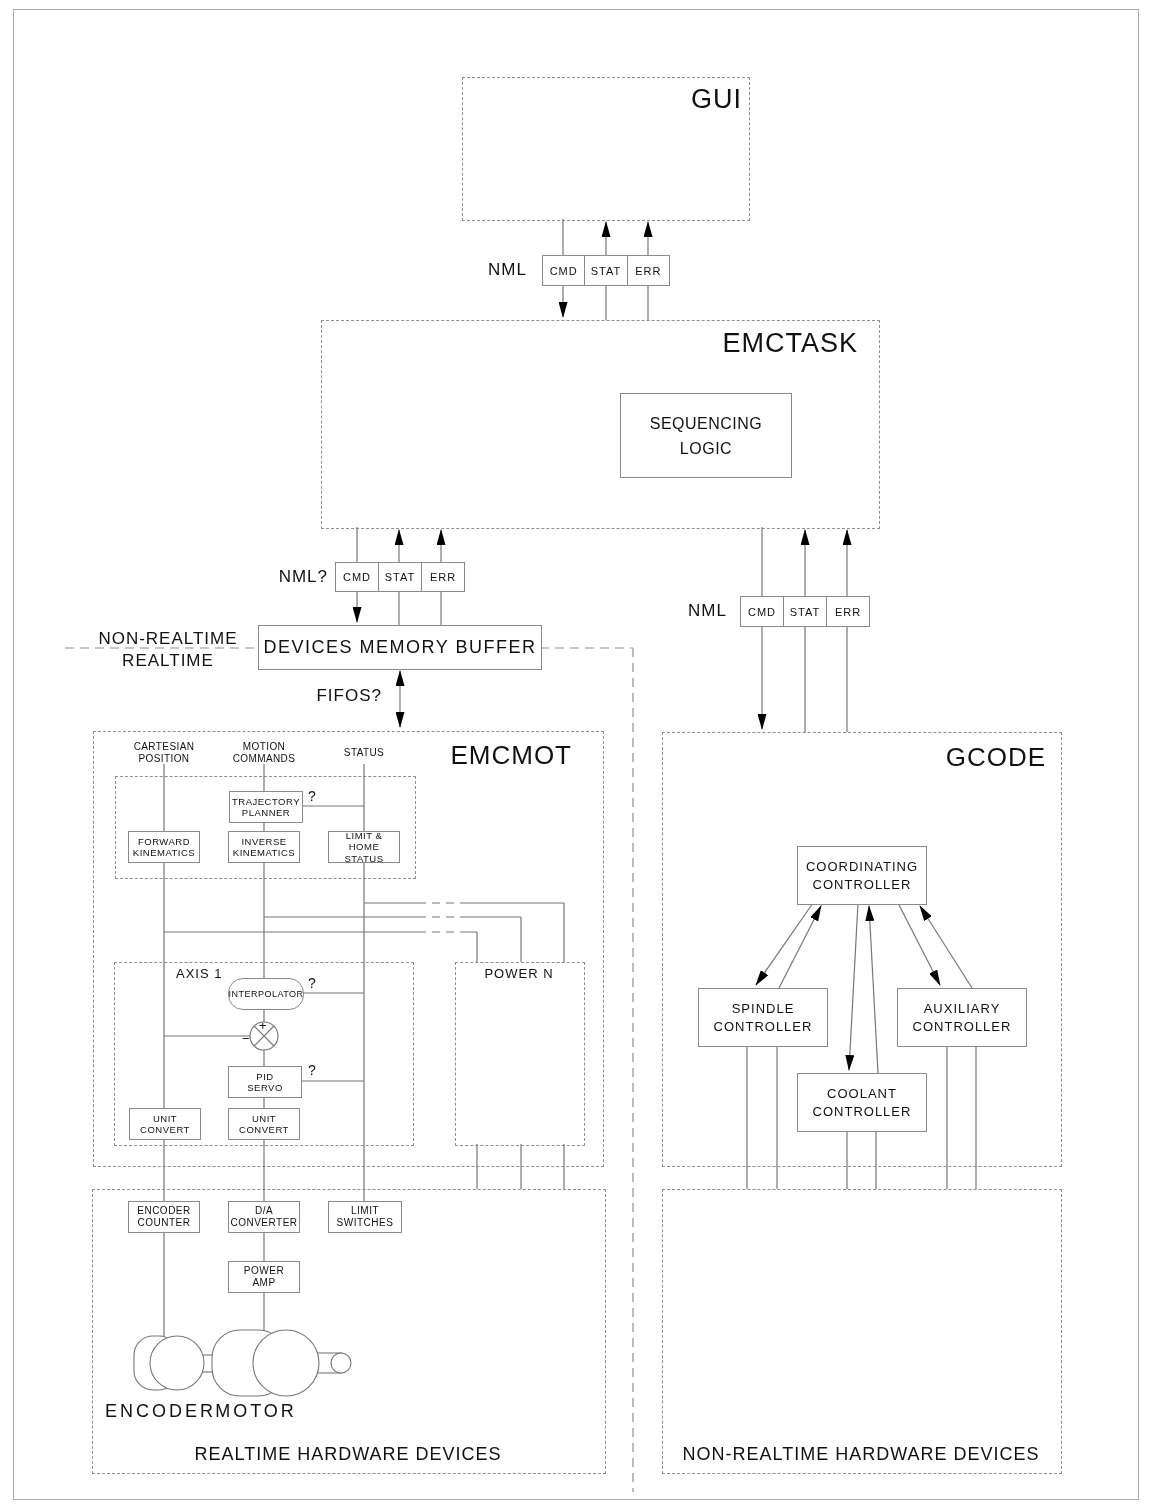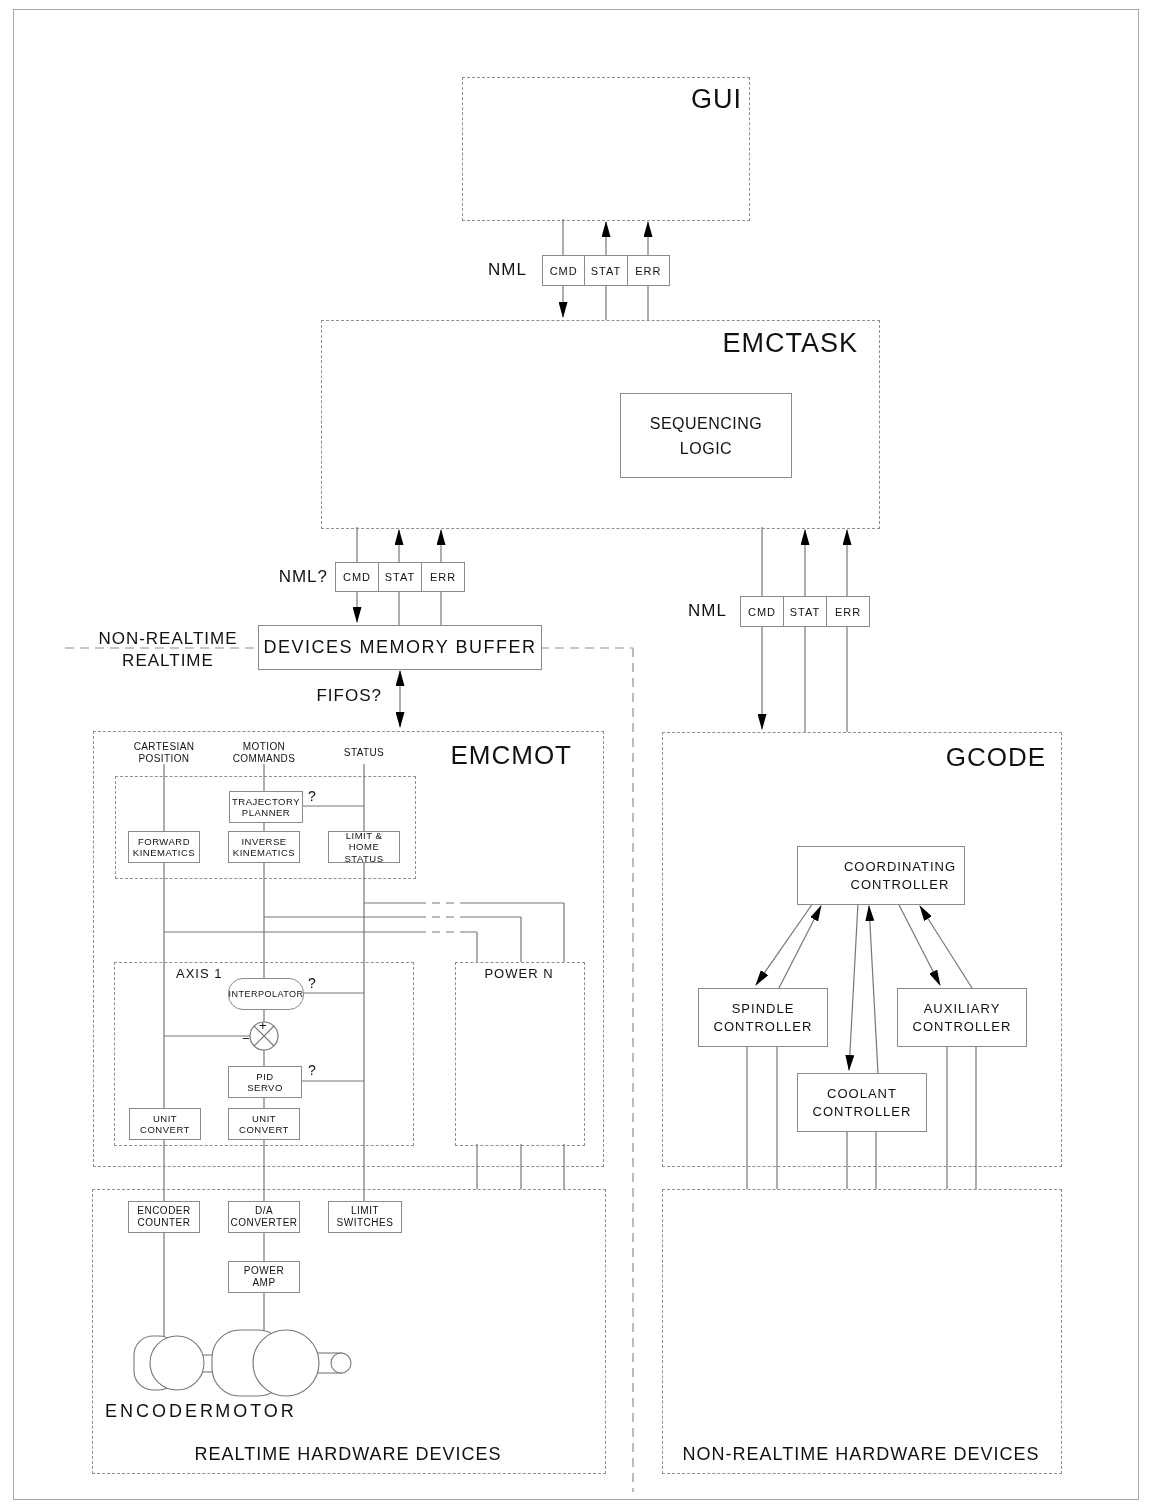--- a/index.html
+++ b/index.html
@@ -193,21 +193,21 @@
 
   <div class="sbox tiny2" style="left:129px;top:1108px;width:70px;height:30px;">
     <div>UNIT</div>
     <div>CONVERT</div>
   </div>
   <div class="sbox tiny2" style="left:228px;top:1108px;width:70px;height:30px;">
     <div>UNIT</div>
     <div>CONVERT</div>
   </div>
 
-  <div class="sbox" style="left:797px;top:846px;width:128px;height:57px;font-size:13px;line-height:18px;padding-left:38px;">
+  <div class="sbox" style="left:797px;top:846px;width:128px;height:57px;font-size:13px;line-height:18px;">
     <div style="letter-spacing:1px;">COORDINATING</div>
     <div style="letter-spacing:1px;">CONTROLLER</div>
   </div>
   <div class="sbox" style="left:698px;top:988px;width:128px;height:57px;font-size:13px;line-height:18px;text-align:center;">
     <div style="letter-spacing:1px;">SPINDLE</div>
     <div style="letter-spacing:1px;">CONTROLLER</div>
   </div>
   <div class="sbox" style="left:897px;top:988px;width:128px;height:57px;font-size:13px;line-height:18px;">
     <div style="letter-spacing:1px;">AUXILIARY</div>
     <div style="letter-spacing:1px;">CONTROLLER</div>

